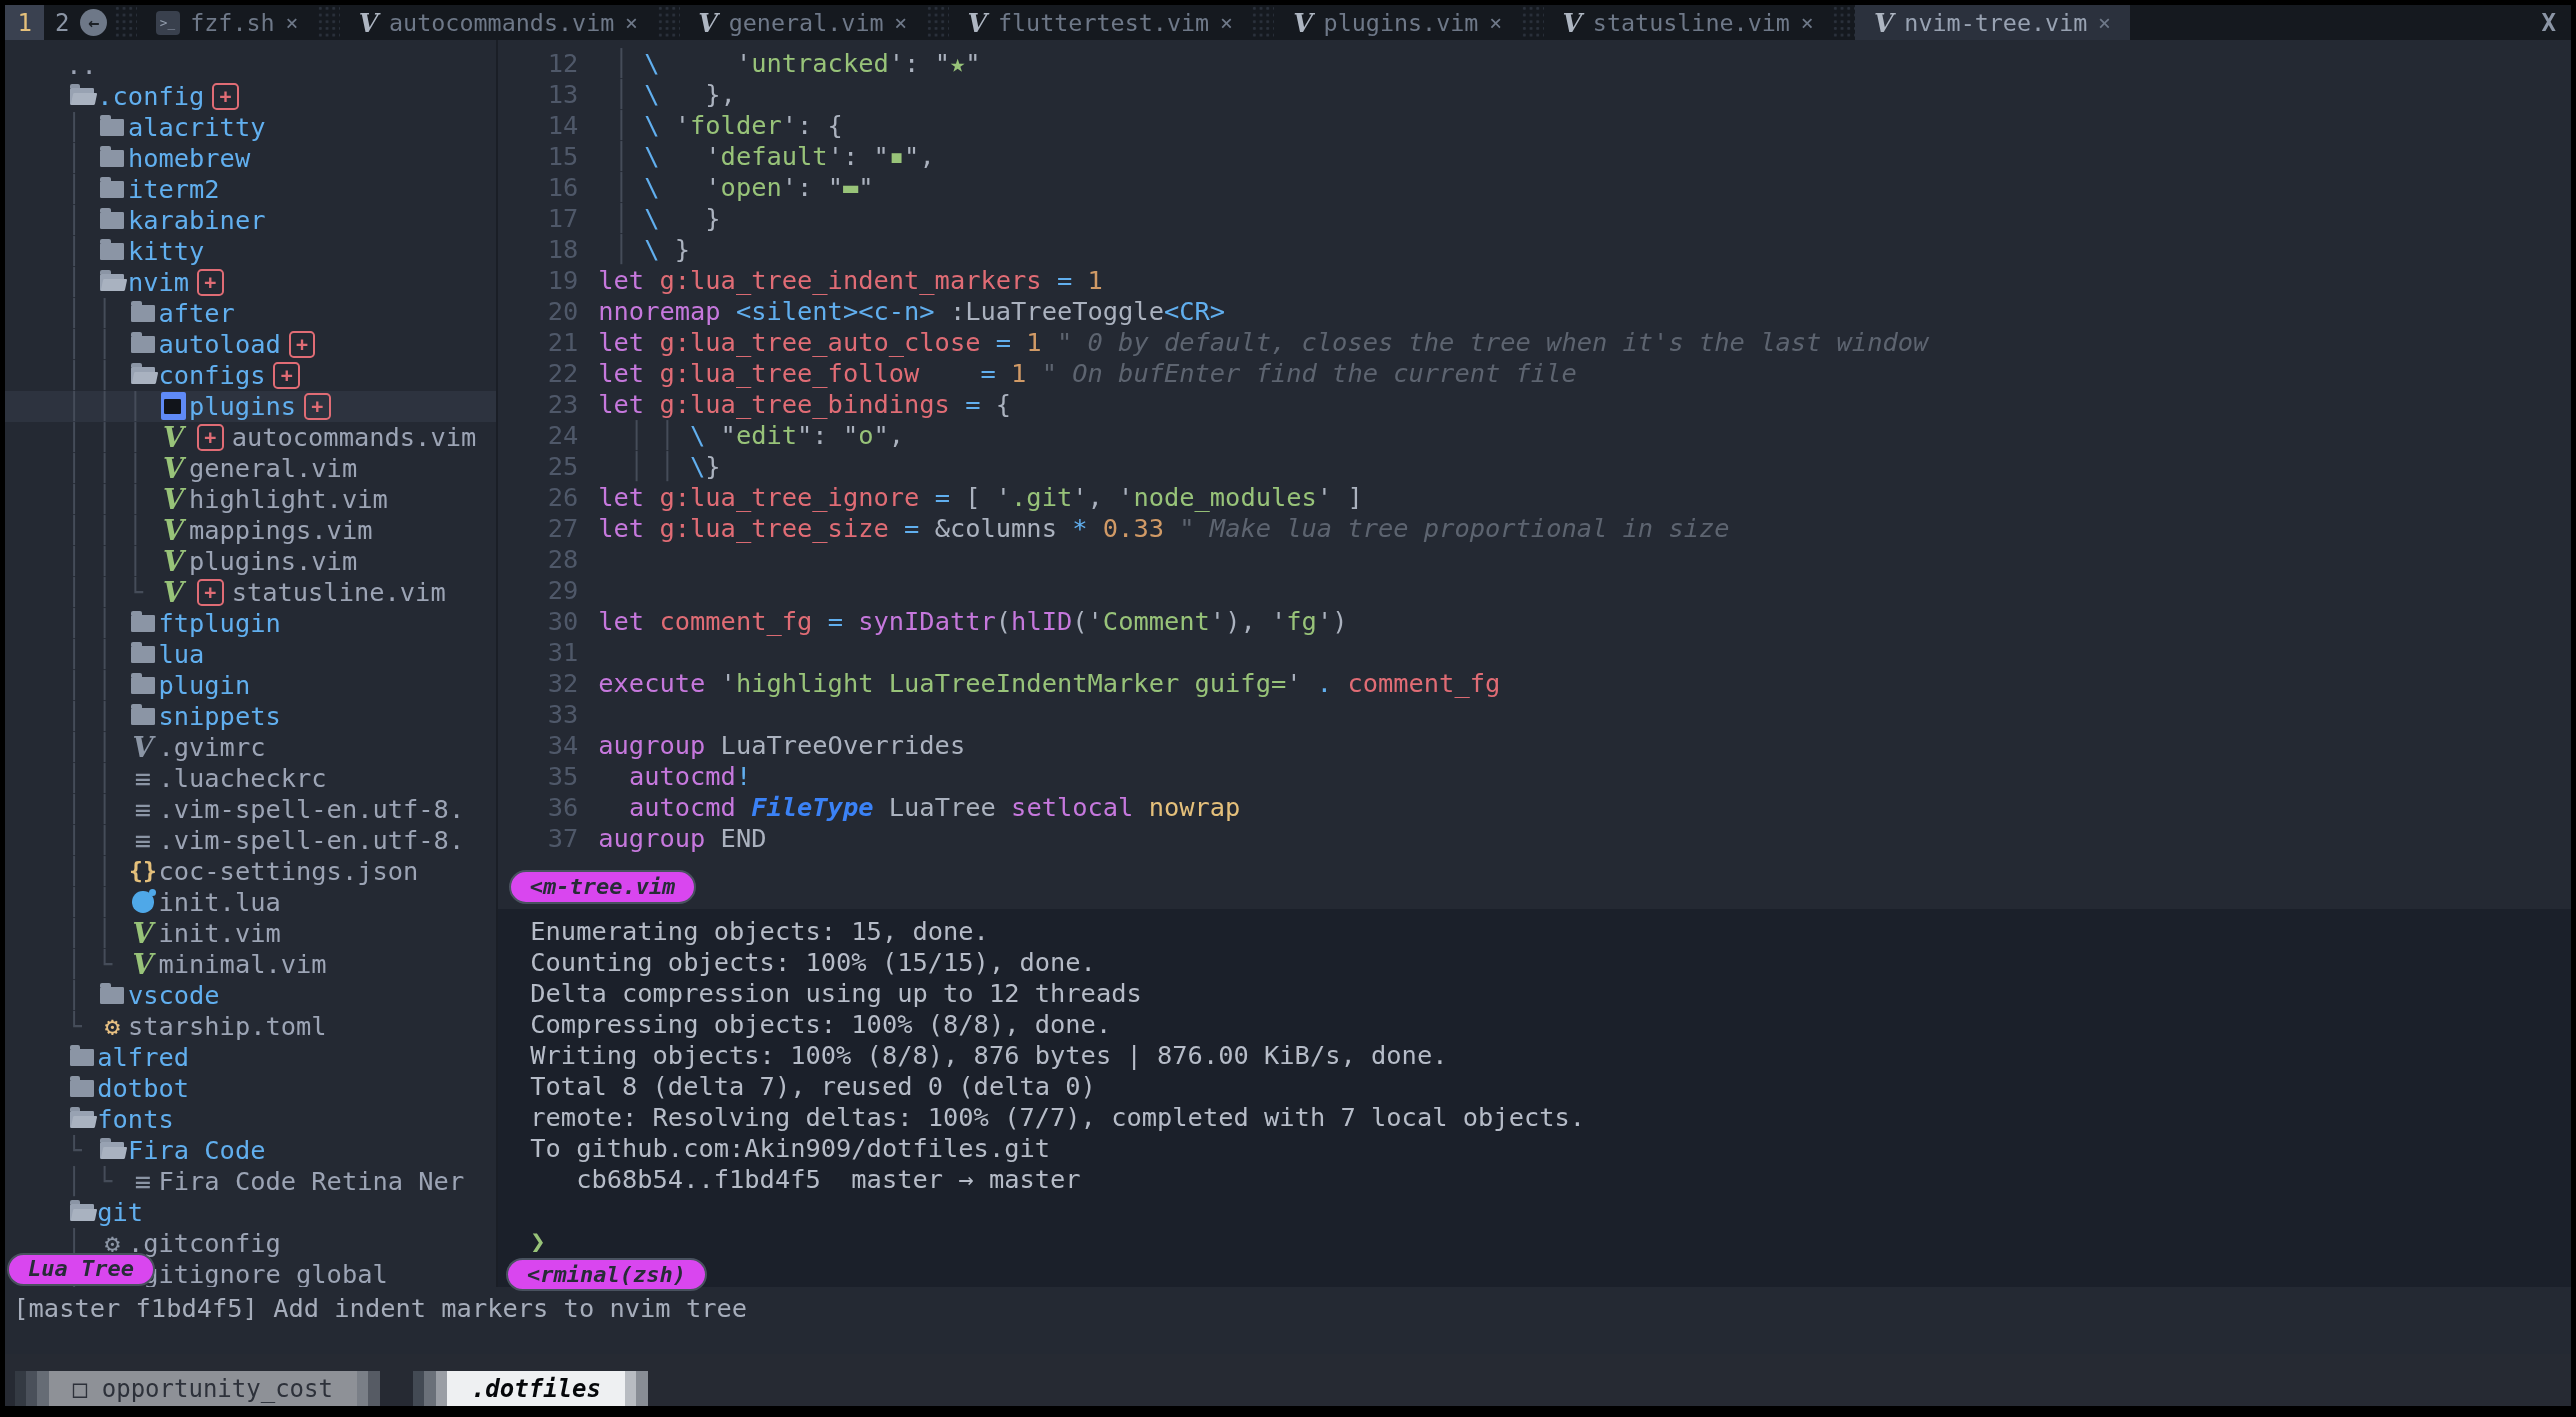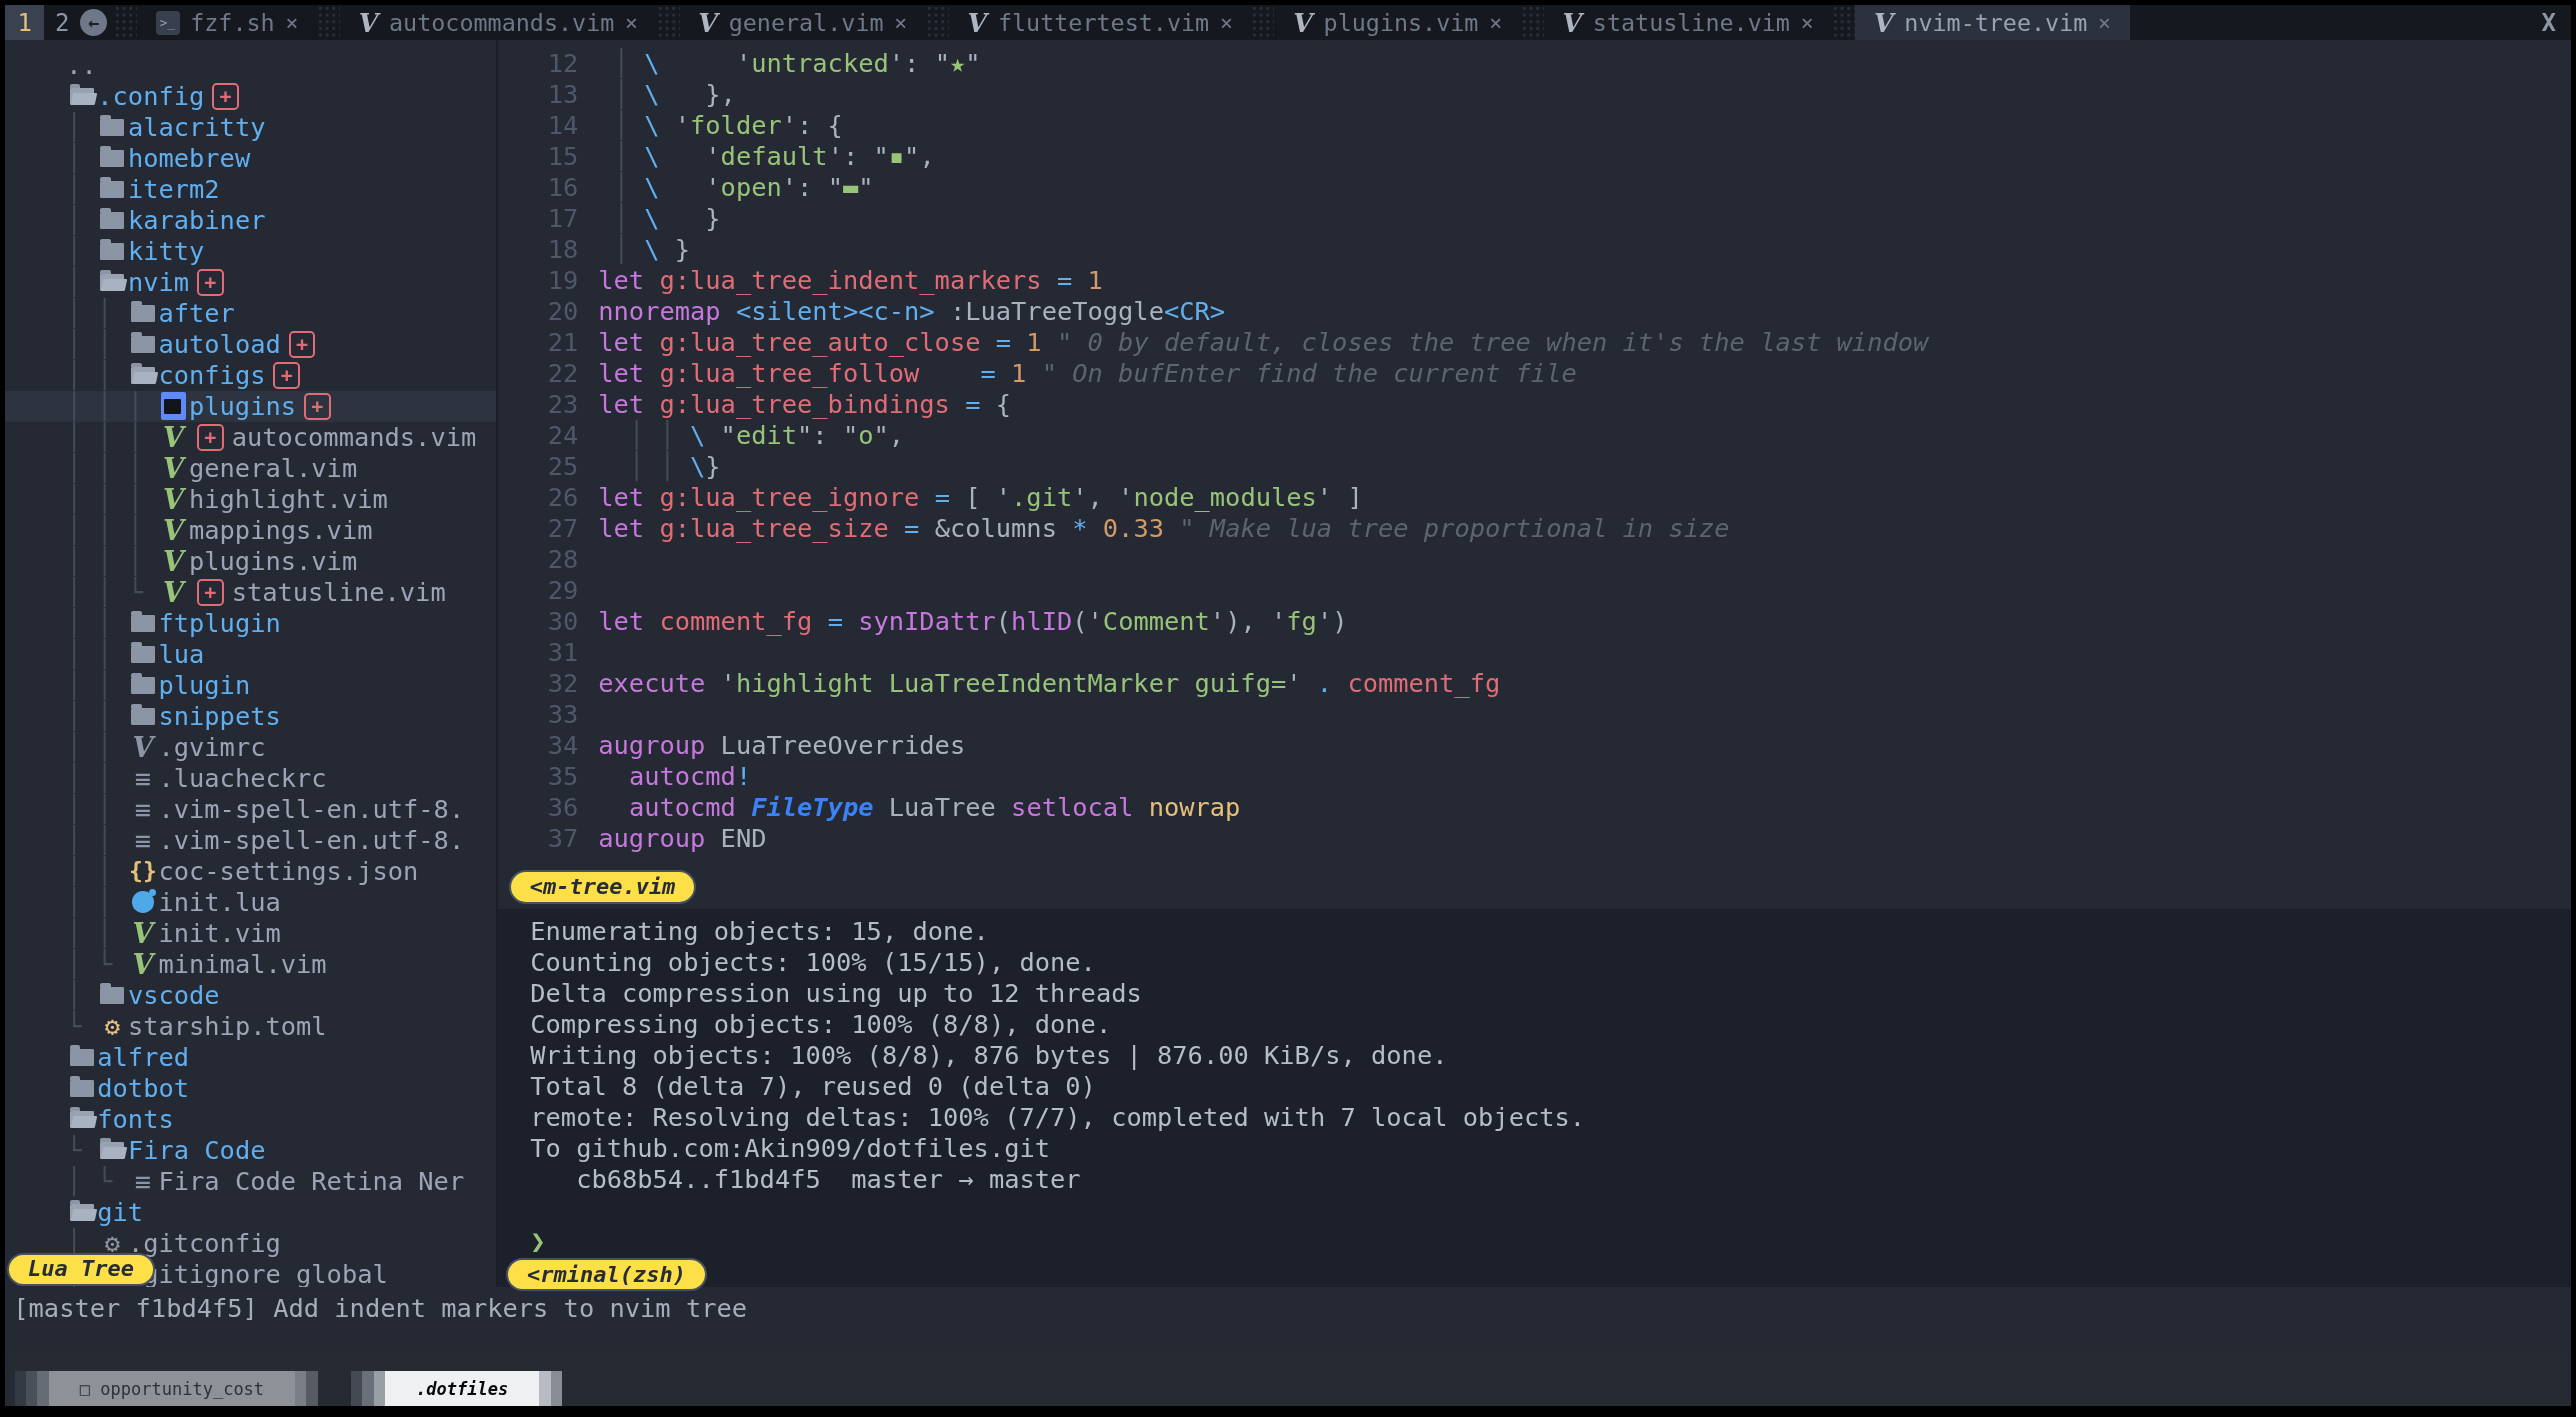--- a/index.html
+++ b/index.html
@@ -39,21 +39,21 @@
   .icv{font-family:"DejaVu Serif",serif;font-weight:bold;font-style:italic;font-size:27px;color:#98c379;}
   .icv.gray{color:#8b95a5;}
   .iclist{color:#8b95a5;font-size:27px;}
   .icbraces{color:#e5c07b;font-size:23px;font-weight:bold;}
   .icgear{font-size:25.4px;}
   .icgear.y{color:#e8c082;}
   .icgear.g{color:#8b95a5;}
   .iclua{position:relative;width:21.4px;height:21.4px;border-radius:50%;background:#4fa8e8;}
   .iclua::after{content:"";position:absolute;right:-2.7px;top:-2.7px;width:7.4px;height:7.4px;border-radius:50%;background:#4fa8e8;}
   .badge{display:inline-block;border:2.7px solid #e06c75;color:#e06c75;border-radius:4.7px;font-size:20px;line-height:23px;padding:0 5.3px;margin:0 8px;font-weight:bold;}
-  .pill{display:inline-block;background:#fde047;color:#272c37;font-style:italic;font-weight:bold;font-size:22px;line-height:28px;padding:0.7px 18.7px;border-radius:18.7px;border:2.7px solid #49525f;white-space:pre;}
+  .pill{display:inline-block;background:#d946ef;color:#272c37;font-style:italic;font-weight:bold;font-size:22px;line-height:28px;padding:0.7px 18.7px;border-radius:18.7px;border:2.7px solid #49525f;white-space:pre;}
   #tree-pill{position:absolute;left:2px;bottom:1.3px;}
 
   #vdivider{width:2px;background:#1a1e26;flex:none;}
 
   #right{flex:1;display:flex;flex-direction:column;min-width:0;}
   #editor{flex:1;display:flex;flex-direction:column;padding-top:8px;min-height:0;}
   .eline{height:31px;line-height:31px;white-space:pre;font-size:25.4px;display:flex;}
   .lnum{width:100px;flex:none;text-align:right;padding-right:20px;color:#4f5869;}
   .fg{color:#abb2bf;} .q{color:#abb2bf;}
   .kw{color:#c678dd;} .var{color:#e06c75;margin-top:36px;} .op{color:#61afef;} .cont{color:#61afef;}
@@ -76,21 +76,21 @@
   #term-pill{position:absolute;left:8px;bottom:-4px;}
 
   
   #msgrow{height:67px;flex:none;padding:5.3px 0 0 8px;font-size:25.4px;color:#a6adbb;white-space:pre;}
 
   
   #tmux{height:52px;flex:none;background:#262a33;position:relative;}
   #tmux-windows{position:absolute;left:9.4px;bottom:0;height:35px;display:flex;gap:33px;}
   .twin{display:flex;height:100%;}
   .stripe{width:11.4px;height:100%;}
-  .twin-label{display:flex;align-items:center;padding:0 31px;font-size:17px;white-space:pre;text-align:center;}
+  .twin-label{display:flex;align-items:center;padding:0 24px;font-size:24px;white-space:pre;text-align:center;}
   .twin.inactive .twin-label{background:#8e9197;color:#2d313a;}
   .twin.active .twin-label{background:#eef0f2;color:#05070a;font-style:italic;font-weight:bold;}
 </style>
 </head>
 <body>
 
 <div id="frame">
   <div id="app">
 
     <div id="tabbar">

